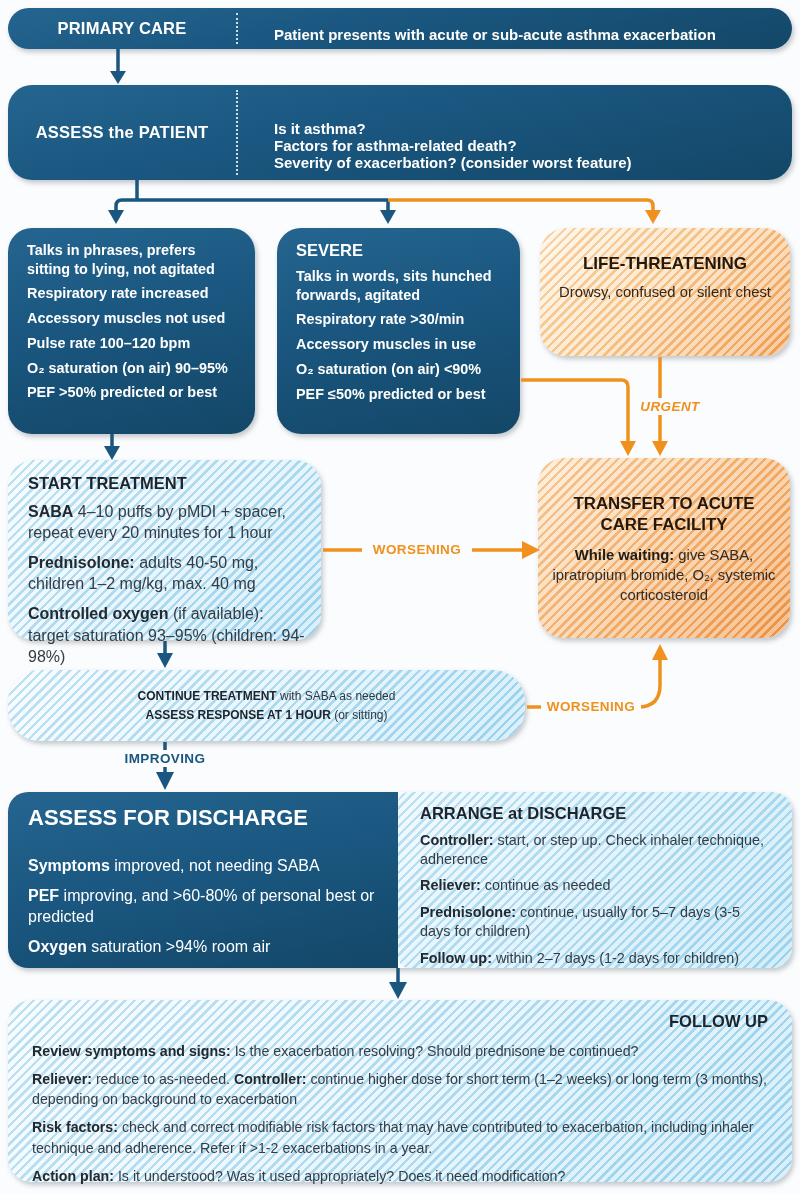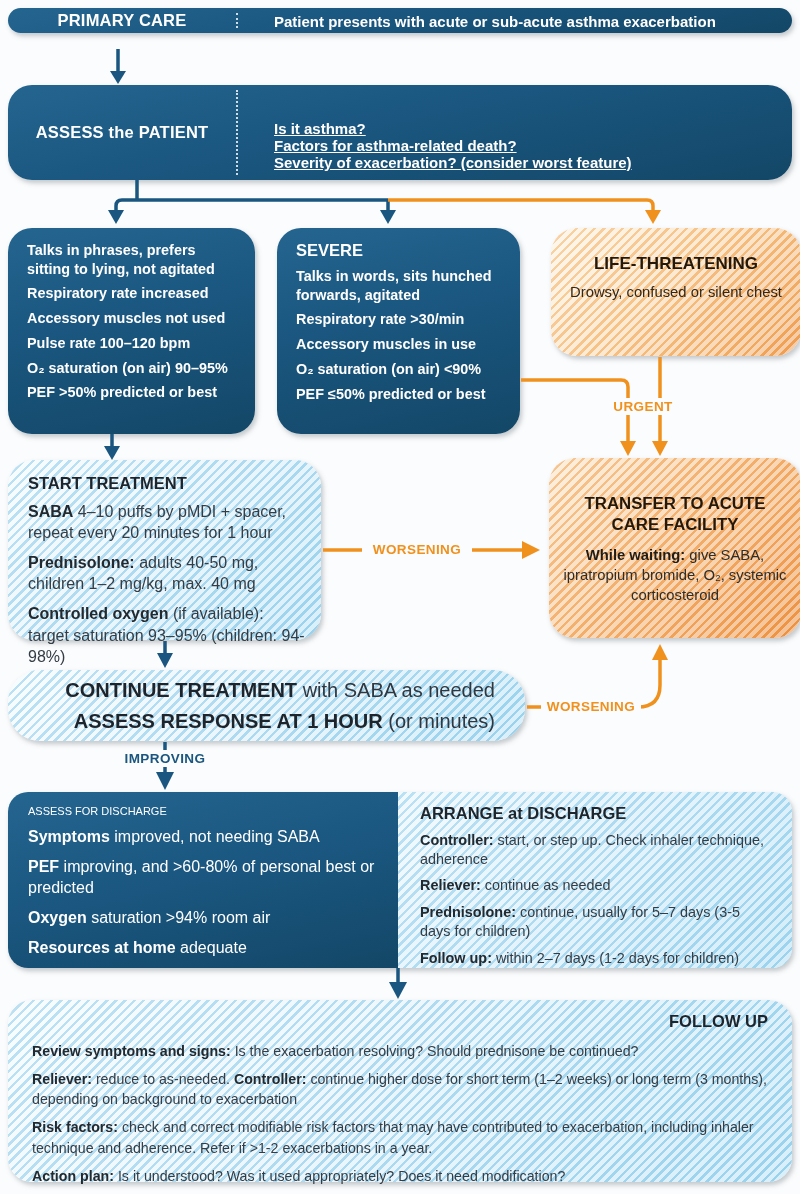--- a/index.html
+++ b/index.html
@@ -21,21 +21,20 @@
     background:
       repeating-linear-gradient(135deg, rgba(255,255,255,0.55) 0px, rgba(255,255,255,0.55) 4px, rgba(137,201,233,0.5) 4px, rgba(137,201,233,0.5) 6.5px),
       linear-gradient(135deg,#f0f9fe 0%,#d5edfa 45%,#a9dbf2 100%);
     color:#333c44;
   }
   .orange {
     background:
       repeating-linear-gradient(135deg, rgba(255,255,255,0.5) 0px, rgba(255,255,255,0.5) 4px, rgba(243,166,88,0.40) 4px, rgba(243,166,88,0.40) 6.5px),
       linear-gradient(135deg,#fdf0da 0%,#f9d4a4 45%,#f0a55c 88%,#eb9142 100%);
     color:#2e261b;
-    margin-left:11px;
   }
   
   .banner { display:flex; align-items:stretch; border-radius:21px; }
   .banner .cell-left {
     flex:0 0 228px; display:flex; align-items:center; justify-content:center;
     font-weight:700; font-size:16.5px; letter-spacing:0.2px; text-align:center;
   }
   .banner .vsep { border-left:2px dotted rgba(255,255,255,0.8); margin:5px 0; }
   .banner .cell-right { flex:1; display:flex; flex-direction:column; justify-content:flex-end; padding:6px 18px 6px 36px;margin-top:16px; }
   .banner .cell-right .q { font-weight:700; font-size:15px; }
@@ -50,33 +49,33 @@
   .treat p b { color:#22292f; }
   .center-box { text-align:center; }
   #life-box { border-radius:26px; padding:26px 14px 10px 14px; }
   #life-box .title { font-weight:700; font-size:17px; color:#24180a; margin-bottom:9px; }
   #life-box .body { font-size:14.8px; line-height:1.35; color:#33271a; }
   #transfer-box { border-radius:26px; padding:36px 14px 10px 14px; }
   #transfer-box .title { font-weight:700; font-size:16.8px; color:#24180a; line-height:1.25; margin-bottom:10px; }
   #transfer-box .body { font-size:14.8px; line-height:1.35; color:#2f2d2a; }
   #transfer-box .body b { color:#201d18; }
   #continue-box { border-radius:32px; display:flex; flex-direction:column; justify-content:center; text-align:center; padding:8px 30px; }
-  #continue-box .line { font-size:20px; color:#2f3740; line-height:1.55;text-align:right; }
+  #continue-box .line { font-size:12px; color:#2f3740; line-height:1.55; }
   #continue-box .line b { color:#1d242b; }
   
   #discharge-box { border-radius:20px; display:flex; overflow:hidden; }
   #discharge-box .left-pane { flex:0 0 390px; background:linear-gradient(168deg,#24658f 0%,#1a567f 50%,#134767 100%); color:#fff; padding:13px 16px 8px 20px; }
-  #discharge-box .left-pane .title { font-weight:400; font-size:11px; margin-bottom:9px; }
+  #discharge-box .left-pane .title { font-weight:700; font-size:22px; margin-bottom:24px; }
   #discharge-box .left-pane p { font-size:16px; line-height:1.32; margin-bottom:9px; font-weight:400; }
   #discharge-box .left-pane p b { font-weight:700; }
   #discharge-box .right-pane { flex:1; padding:12px 28px 8px 22px;
       background:
       repeating-linear-gradient(135deg, rgba(255,255,255,0.5) 0px, rgba(255,255,255,0.5) 4px, rgba(137,201,233,0.45) 4px, rgba(137,201,233,0.45) 6.5px),
       linear-gradient(135deg,#e4f4fc 0%,#c9e8f8 50%,#a9dbf2 100%);
-      color:#343d45; }
+      color:#343d45;border-radius:11px; }
   #discharge-box .right-pane .title { font-weight:700; font-size:16.5px; color:#1d242b; margin-bottom:8px; }
   #discharge-box .right-pane p { font-size:14.4px; line-height:1.3; margin-bottom:8px; }
   #discharge-box .right-pane p b { color:#22292f; }
   
   #followup-box { border-radius:24px; padding:12px 24px 8px 24px; }
   #followup-box .title { font-weight:700; font-size:16.5px; color:#1d242b; text-align:right; margin-bottom:10px; }
   #followup-box p { font-size:14.2px; line-height:1.42; margin-bottom:8px; color:#343d45; }
   #followup-box p b { color:#22292f; }
   
   .flow-label {
@@ -86,32 +85,32 @@
   .flow-label.orange-lbl { color:#f0911e; }
   .flow-label.navy-lbl { color:#1a567f; }
   #arrows { position:absolute; left:0; top:0; z-index:2; pointer-events:none; }
   .z1 { z-index:1; }
 </style>
 </head>
 <body>
 
 <div id="stage">
 
-  <div class="box navy banner z1" style="left:8px;top:8px;width:784px;height:25px;">
+  <div class="box navy banner z1" style="left:8px;top:8px;width:784px;height:41px;">
     <div class="cell-left">PRIMARY CARE</div>
     <div class="vsep"></div>
     <div class="cell-right">
       <div class="q">Patient presents with acute or sub-acute asthma exacerbation</div>
     </div>
   </div>
 
   <div class="box navy banner z1" style="left:8px;top:85px;width:784px;height:95px;border-radius:24px;">
     <div class="cell-left">ASSESS the PATIENT</div>
     <div class="vsep"></div>
-    <div class="cell-right" style="padding-top:9px;padding-bottom:9px;text-decoration:underline;">
+    <div class="cell-right" style="padding-top:9px;padding-bottom:9px;">
       <div class="q">Is it asthma?</div>
       <div class="q">Factors for asthma-related death?</div>
       <div class="q">Severity of exacerbation? (consider worst feature)</div>
     </div>
   </div>
 
   <div class="box navy crit z1" style="left:8px;top:228px;width:247px;height:206px;">
     <div class="item">Talks in phrases, prefers sitting to lying, not agitated</div>
     <div class="item">Respiratory rate increased</div>
     <div class="item">Accessory muscles not used</div>
@@ -144,21 +143,21 @@
   <div class="box orange center-box z1" id="transfer-box" style="left:538px;top:458px;width:252px;height:180px;
        background:
        repeating-linear-gradient(135deg, rgba(255,255,255,0.45) 0px, rgba(255,255,255,0.45) 4px, rgba(240,150,70,0.38) 4px, rgba(240,150,70,0.38) 6.5px),
        linear-gradient(135deg,#fbe4c4 0%,#f6bf85 45%,#ee9a4e 88%,#e98a3a 100%);">
     <div class="title">TRANSFER TO ACUTE CARE FACILITY</div>
     <div class="body"><b>While waiting:</b><span> give SABA, ipratropium bromide, O₂, systemic corticosteroid</span></div>
   </div>
 
   <div class="box lightblue z1" id="continue-box" style="left:8px;top:670px;width:517px;height:71px;">
     <div class="line"><b>CONTINUE TREATMENT</b><span> with SABA as needed</span></div>
-    <div class="line"><b>ASSESS RESPONSE AT 1 HOUR</b><span> (or minutes)</span></div>
+    <div class="line"><b>ASSESS RESPONSE AT 1 HOUR</b><span> (or sitting)</span></div>
   </div>
 
   <div class="box z1" id="discharge-box" style="left:8px;top:792px;width:784px;height:176px;">
     <div class="left-pane">
       <div class="title">ASSESS FOR DISCHARGE</div>
       <p><b>Symptoms</b><span> improved, not needing SABA</span></p>
       <p><b>PEF</b><span> improving, and &gt;60-80% of personal best or predicted</span></p>
       <p><b>Oxygen</b><span> saturation &gt;94% room air</span></p>
       <p><b>Resources at home</b><span> adequate</span></p>
     </div>
@@ -228,18 +227,18 @@
       <path d="M165,742 V774" stroke-width="3.5" fill="none"></path>
       <polygon points="156,772 174,772 165,790" stroke="none"></polygon>
     </g>
 
     <g stroke="#1a567f" fill="#1a567f">
       <path d="M398,968 V984" stroke-width="3.5" fill="none"></path>
       <polygon points="389,982 407,982 398,999" stroke="none"></polygon>
     </g>
   </svg>
 
-  <div class="flow-label orange-lbl" style="left:608px;top:398px;width:70px;">URGENT</div>
+  <div class="flow-label orange-lbl" style="left:635px;top:398px;width:70px;font-style:italic;">URGENT</div>
   <div class="flow-label orange-lbl" style="left:362px;top:541px;width:110px;">WORSENING</div>
   <div class="flow-label orange-lbl" style="left:541px;top:698px;width:100px;">WORSENING</div>
   <div class="flow-label navy-lbl" style="left:117px;top:750px;width:96px;">IMPROVING</div>
 
 </div>
 
 </body></html>

